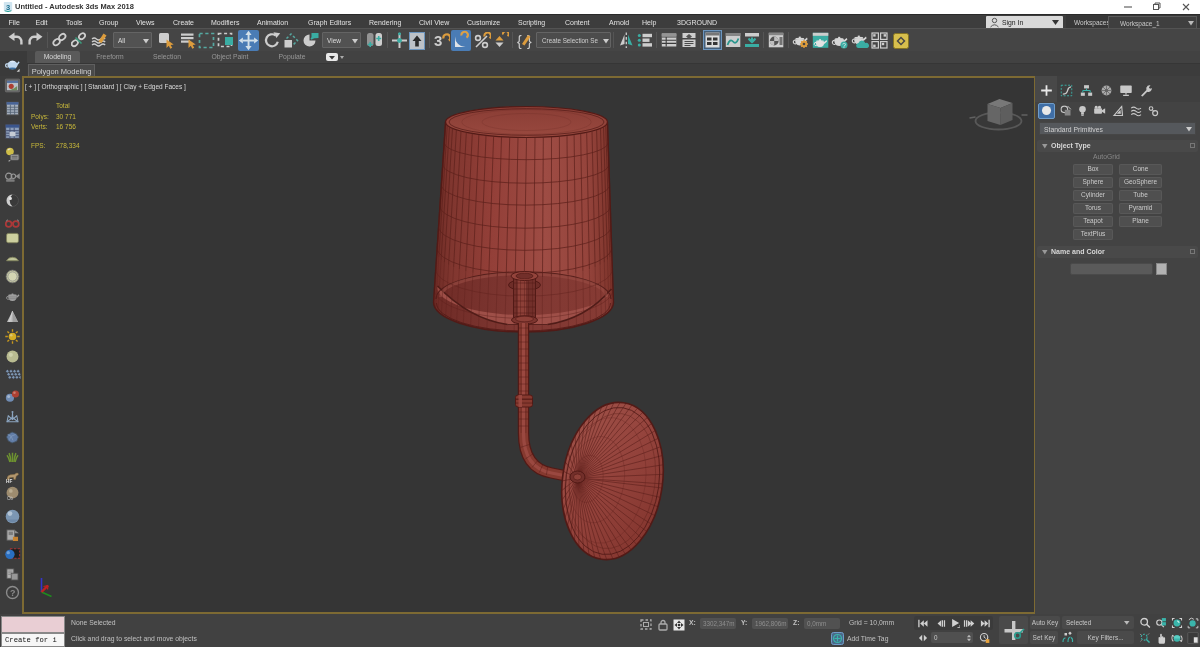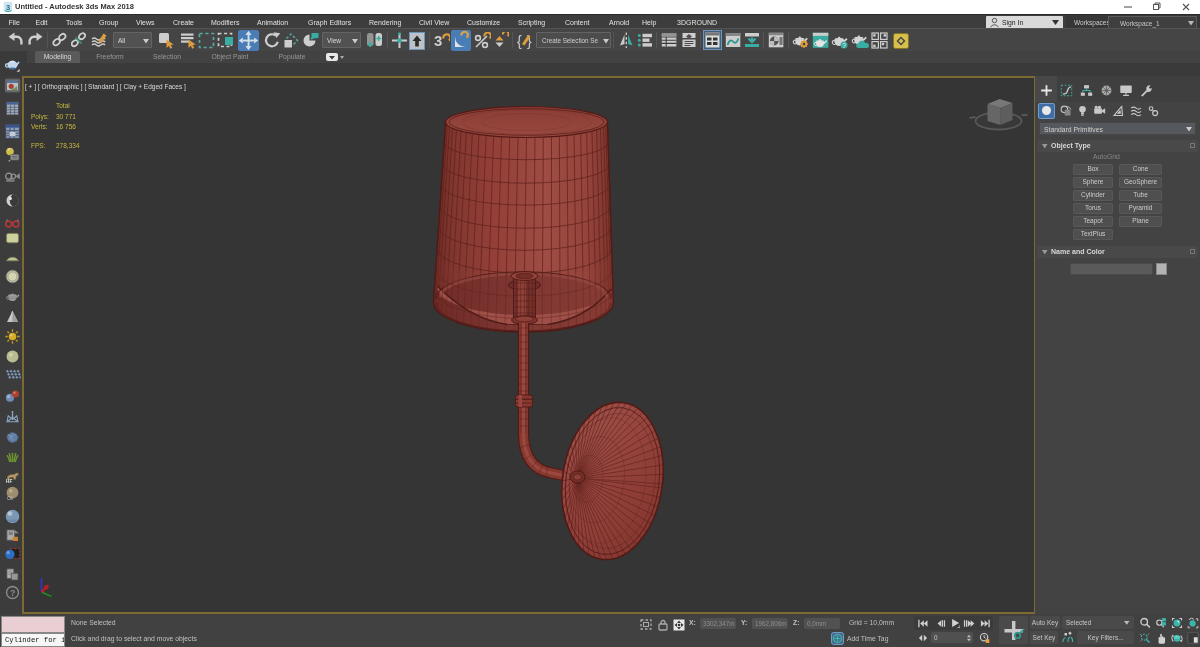--- a/index.html
+++ b/index.html
@@ -390,20 +390,23 @@
     <div class="rtab active" style="left:35px;width:45px">Modeling</div>
     <div class="rtab" style="left:88px;width:44px">Freeform</div>
     <div class="rtab" style="left:145px;width:44px">Selection</div>
     <div class="rtab" style="left:204px;width:52px">Object Paint</div>
     <div class="rtab" style="left:270px;width:44px">Populate</div>
     <svg class="abs" style="left:326px;top:2px" width="18" height="9" viewBox="0 0 18 9">
       <rect x="0" y="0" width="12" height="8" rx="2" fill="#e8e8e8"></rect>
       <path d="M3 3 h6 l-3 3.5 z" fill="#3a3a3a"></path>
       <path d="M14 3 h4 l-2 3 z" fill="#aaa"></path>
     </svg>
+  </div>
+  <div id="ribbon2">
+    <div id="pmtab">Polygon Modeling</div>
   </div>
 
   <div class="abs" style="left:0;top:51px;width:27px;height:25px;background:#3a3a3a">
     <svg class="abs" style="left:4px;top:5px" width="16" height="17" viewBox="0 0 19 19">
       <ellipse cx="10" cy="10" rx="6" ry="5" fill="#c2d8ee"></ellipse>
       <path d="M4.5 8.5 q-3 0 -2.5 2.8 q0.3 1.4 2.5 1.4" fill="none" stroke="#c2d8ee" stroke-width="1.5"></path>
       <path d="M14 9.5 l3.5 -4 l1 1.5 l-3 4 z" fill="#c2d8ee"></path>
       <ellipse cx="10" cy="6" rx="2.8" ry="1.1" fill="#ddeaf8"></ellipse>
       <ellipse cx="10" cy="14.2" rx="4.2" ry="1.1" fill="#3f6f9f"></ellipse>
       <path d="M15 18 l3.5 0 l0 -3.5 z" fill="#d0d0d0"></path>
@@ -915,21 +918,21 @@
       <div class="pbtn" style="left:38px;top:153px;width:40px">TextPlus</div>
       <div class="rollout" style="top:170px"><svg class="abs" style="left:5px;top:4px" width="6" height="5">
           <path d="M0 0 h5.5 l-2.7 4.5 z" fill="#999"></path>
         </svg><span style="margin-left:14px">Name and Color</span><div class="abs" style="right:3px;top:3px;width:5px;height:5px;border:1px solid #777"></div></div>
       <div class="abs" style="left:35px;top:187px;width:83px;height:12px;background:#5a5a5a;border:1px solid #4a4a4a;border-radius:2px"></div>
       <div class="abs" style="left:121px;top:187px;width:11px;height:12px;background:#b2b2b2;border:1px solid #888"></div>
     </div>
 
   <div id="statusbar">
       <div class="abs" style="left:1px;top:2px;width:64px;height:16.5px;background:#e9ced4;border:1px solid #888"></div>
-      <div class="abs" style="left:1px;top:18.5px;width:64px;height:14px;background:#f6f6f6;border:1px solid #888;font-family:'Liberation Mono',monospace;font-size:7.2px;color:#111;line-height:13px;padding-left:3px;white-space:nowrap;overflow:hidden">Cylinder for i</div>
+      <div class="abs" style="left:1px;top:18.5px;width:64px;height:14px;background:#f6f6f6;border:1px solid #888;font-family:'Liberation Mono',monospace;font-size:7.2px;color:#111;line-height:13px;padding-left:3px;white-space:nowrap;overflow:hidden">Create for i</div>
       <span class="slabel" style="left:71px;top:5px">None Selected</span>
       <span class="slabel" style="left:71px;top:21px">Click and drag to select and move objects</span>
       <svg class="abs" style="left:640px;top:5px" width="12" height="11" viewBox="0 0 12 11">
         <rect x="1" y="1" width="10" height="9" fill="none" stroke="#aaa" stroke-width="1.3" stroke-dasharray="2.5 2"></rect>
         <rect x="3.5" y="3.5" width="5" height="4" fill="none" stroke="#aaa" stroke-width="1"></rect>
       </svg>
       <svg class="abs" style="left:657px;top:5px" width="12" height="12" viewBox="0 0 12 12">
         <rect x="2" y="5" width="8" height="6" rx="1" fill="none" stroke="#aaa" stroke-width="1.3"></rect>
         <path d="M4 5 v-1.5 a2 2 0 0 1 4 0 V5" fill="none" stroke="#aaa" stroke-width="1.3"></path>
       </svg>

